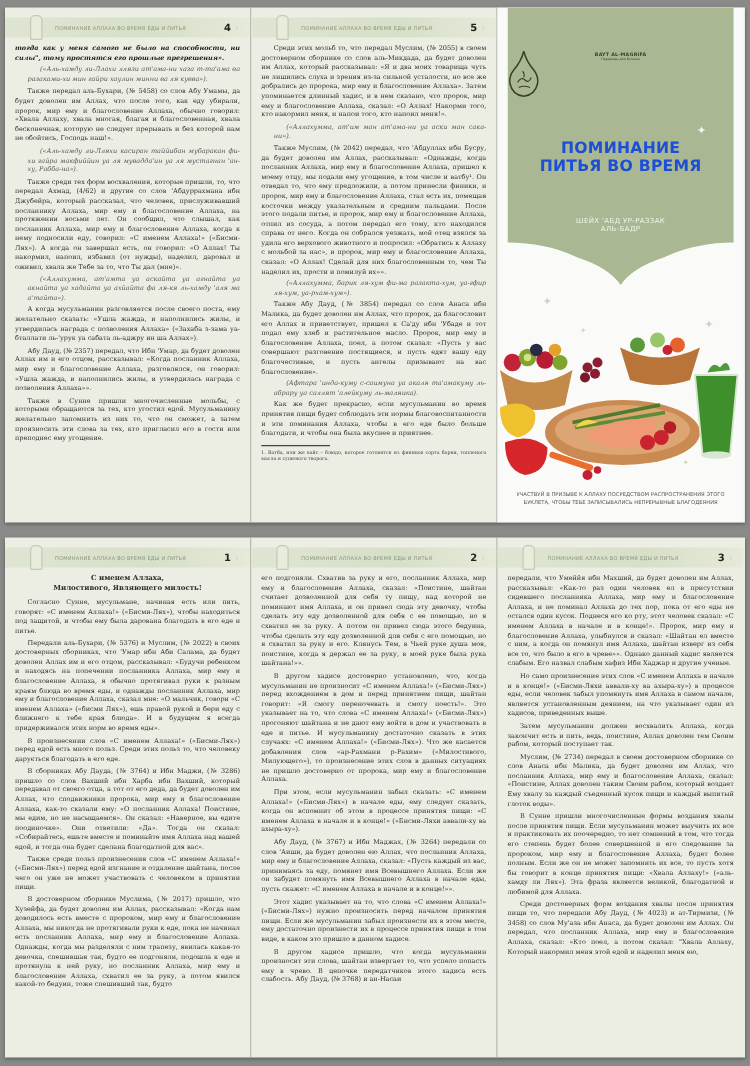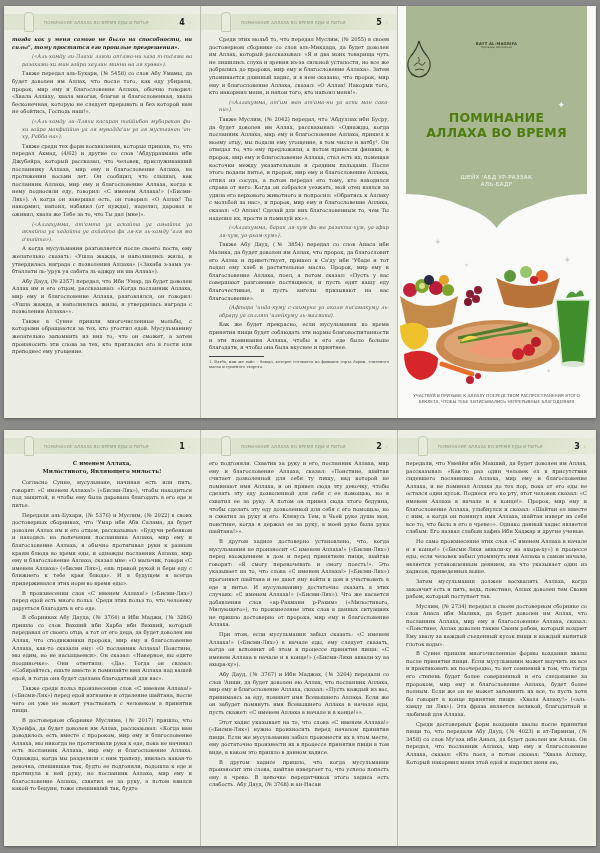--- a/index.html
+++ b/index.html
@@ -23,21 +23,21 @@
   .txt .center { text-align: center; text-indent: 0; font-weight: bold; font-size: 5.6px; margin-bottom: 4px; }
   .foot-rule { width: 55px; border-top: 0.6px solid #444; margin: 4px 0 2px 0; }
   .foot { font-size: 3.8px; line-height: 5px; color: #444; }
   
   .cover { background: #fafaf8; padding: 0; }
   .banner { position: absolute; left: 8px; right: 8px; top: 0; height: 222px; }
   .banner svg { position: absolute; left: 0; top: 0; }
   .logo { position: absolute; left: 0; right: 0; top: 33px; text-align: center; }
   .logo .bn { font-family: "DejaVu Sans", sans-serif; font-size: 3.8px; font-weight: bold; color: #3b3f2a; margin-top: 2px; letter-spacing: 0.2px; }
   .logo .bs { font-family: "DejaVu Sans", sans-serif; font-size: 2.6px; color: #3b3f2a; }
-  .ctitle { position: absolute; left: 0; right: 0; top: 104px; text-align: center; font-family: "DejaVu Sans", sans-serif; font-weight: bold; font-size: 12.5px; line-height: 15px; color: #4d7c0f; letter-spacing: 0.2px; }
+  .ctitle { position: absolute; left: 0; right: 0; top: 104px; text-align: center; font-family: "DejaVu Sans", sans-serif; font-weight: bold; font-size: 12.5px; line-height: 15px; color: #1d4ed8; letter-spacing: 0.2px; }
   .cauthor { position: absolute; left: 0; right: 0; top: 168px; text-align: center; font-family: "DejaVu Sans", sans-serif; font-size: 5.6px; line-height: 7px; color: #f2f4ec; letter-spacing: 0.3px; }
   .food { position: absolute; left: 0; right: 0; top: 240px; height: 140px; }
   .ccaption { position: absolute; left: 14px; right: 14px; top: 387px; text-align: center; font-family: "DejaVu Sans", sans-serif; font-size: 4.2px; line-height: 6px; color: #555; }
   .spark { position: absolute; color: #cdd5c2; font-size: 9px; line-height: 9px; }
 </style>
 </head>
 <body>
 
 <div class="sheet top">
 
@@ -90,21 +90,21 @@
         <svg width="26" height="40" viewBox="0 0 26 40">
           <path d="M13 2 Q15 10 21 17 Q25 22 24 28 Q22 37 13 38 Q4 37 2 28 Q1 22 5 17 Q11 10 13 2 Z" fill="none" stroke="#3b3f2a" stroke-width="1.2"></path>
           <path d="M8 27 Q11 22 14 25 Q17 28 19 23 M9 31 Q13 29 18 31 M12 18 Q14 20 13 23" fill="none" stroke="#3b3f2a" stroke-width="0.9"></path>
         </svg>
         <div class="bn">BAYT AL-MAGRIFA</div>
         <div class="bs">Переводы для Божьих</div>
       </div>
       <span class="spark" style="right:22px; top:95px; color:#f4f6ee;">✦</span>
       <div class="ctitle">
         <div>ПОМИНАНИЕ</div>
-        <div>АЛЛАХА ВО ВРЕМЯ</div>
+        <div>ПИТЬЯ ВО ВРЕМЯ</div>
       </div>
       <div class="cauthor">
         <div>ШЕЙХ 'АБД УР-РАЗЗАК</div>
         <div>АЛЬ-БАДР</div>
       </div>
     </div>
     <span class="spark" style="left:36px; top:232px;">✦</span>
     <span class="spark" style="left:66px; top:254px; font-size:6px;">✦</span>
     <span class="spark" style="right:24px; top:250px;">✦</span>
     <span class="spark" style="right:44px; top:360px; font-size:6px;">✦</span>

